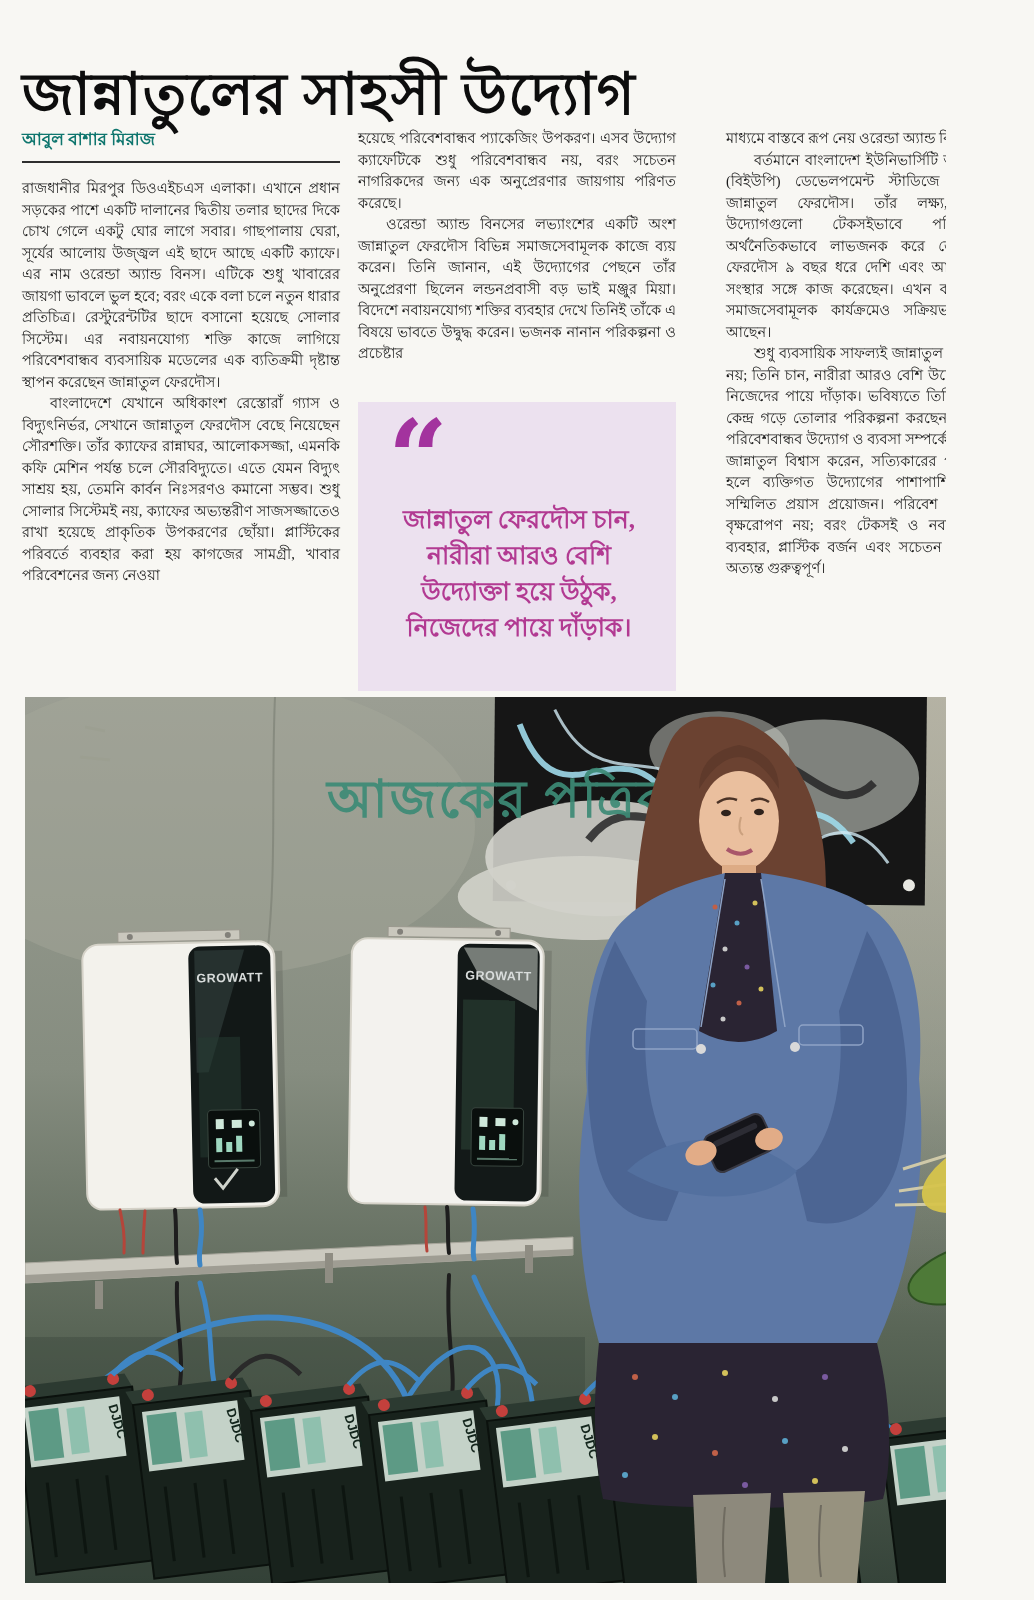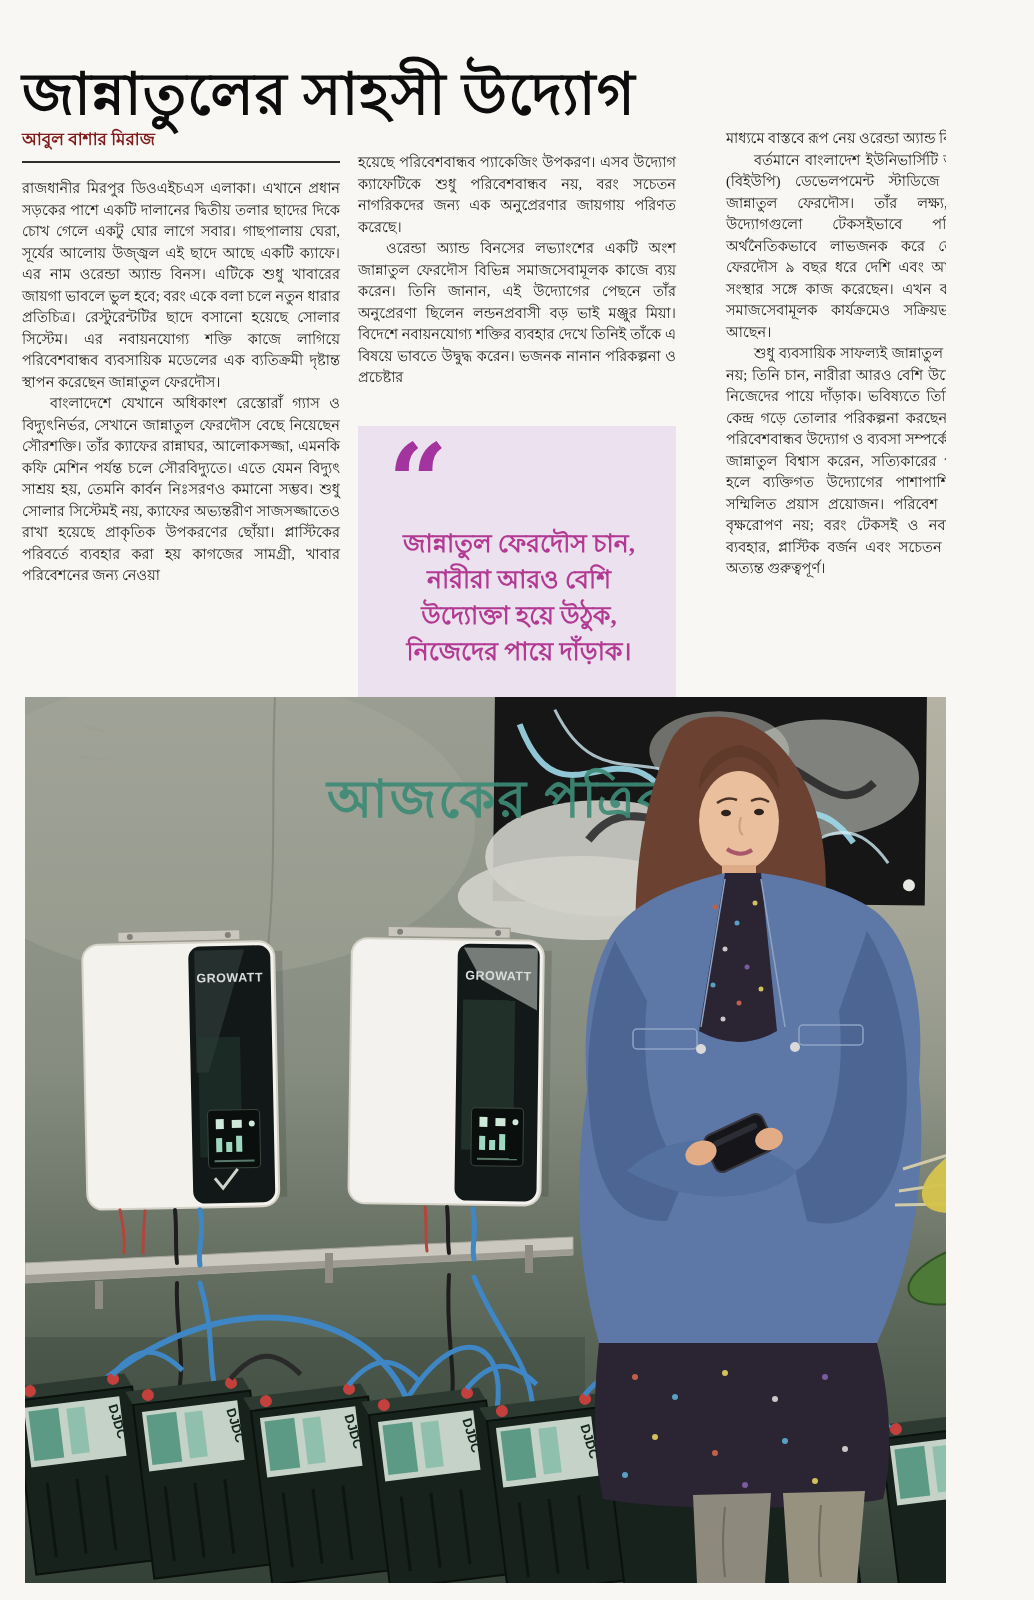--- a/index.html
+++ b/index.html
@@ -13,24 +13,24 @@
   .page { position:relative; width:946px; height:1600px; overflow:hidden; }
 
   .headline {
     position:absolute; left:22px; top:0; width:990px; height:122px;
     font-size:58px; line-height:112px; font-weight:800; color:#0d0d0d;
     letter-spacing:1px; white-space:nowrap;
   }
 
   .col { position:absolute; top:128px; width:318px; }
   .col-1 { left:22px; }
-  .col-2 { left:358px; height:565px;margin-top:24px; }
+  .col-2 { left:358px; height:565px; }
   .col-3 { left:694px;margin-left:32px; }
 
-  .byline { font-size:17px; font-weight:700; color:#7f1d1d; line-height:24px; }
+  .byline { font-size:17px; font-weight:700; color:#0f766e; line-height:24px; }
   .byline-rule { border:0; border-top:2px solid #2e2e2e; margin:9px 0 15px 0; width:100%; }
 
   .col p {
     margin:0; font-size:14.5px; line-height:21.5px;
     text-align:justify; color:#1b1b1b;
   }
   .col p.indent { text-indent:28px; }
 
   .pull-quote {
     position:absolute; left:0; top:274px; width:318px; height:289px;

